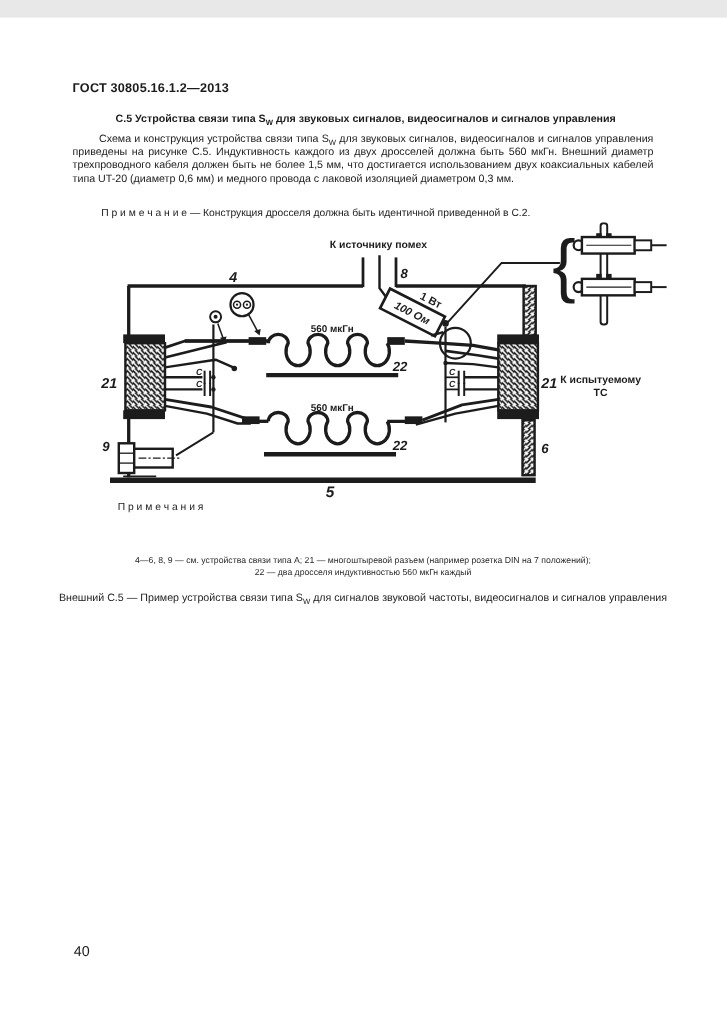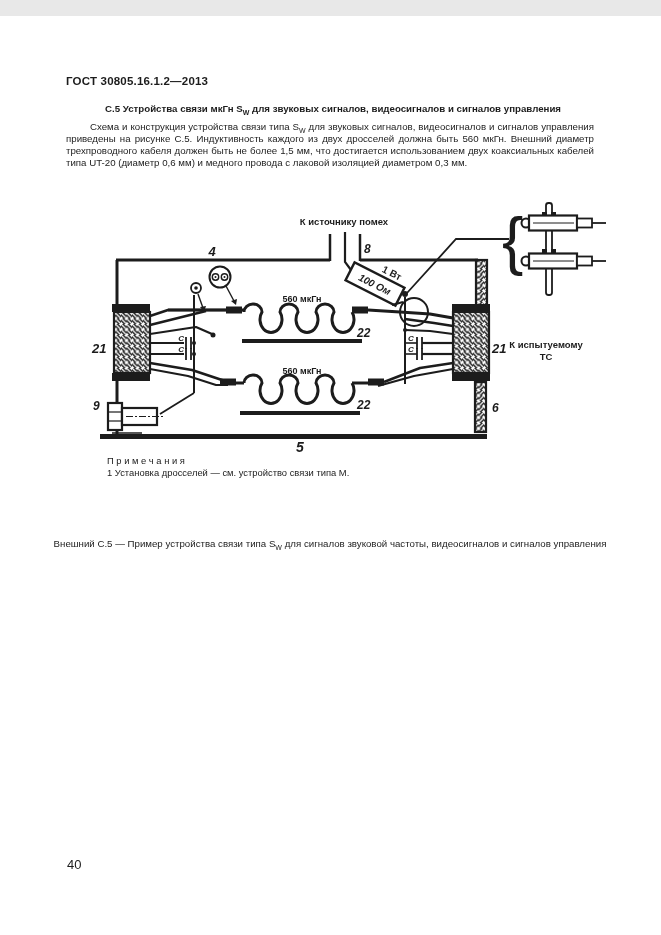--- a/index.html
+++ b/index.html
@@ -21,24 +21,25 @@
   svg text{font-family:"Liberation Sans",sans-serif;fill:#1c1c1c;}
   .lbl{font-style:italic;font-weight:bold;}
 </style>
 </head>
 <body>
 
 <div class="page">
 
   <div class="abs hdr">ГОСТ 30805.16.1.2—2013</div>
 
-  <div class="abs heading"><span>С.5 Устройства связи мкГн S</span><sub>W</sub><span> для звуковых сигналов, видеосигналов и сигналов управления</span></div>
+  <div class="abs heading"><span>С.5 Устройства связи типа S</span><sub>W</sub><span> для звуковых сигналов, видеосигналов и сигналов управления</span></div>
 
   <div class="abs para"><span>Схема и конструкция устройства связи типа S</span><sub>W</sub><span> для звуковых сигналов, видеосигналов и сигналов управления приведены на рисунке С.5. Индуктивность каждого из двух дросселей должна быть 560 мкГн. Внешний диаметр трехпроводного кабеля должен быть не более 1,5 мм, что достигается использованием двух коаксиальных кабелей типа UT-20 (диаметр 0,6 мм) и медного провода с лаковой изоляцией диаметром 0,3 мм.</span></div>
 
+  <div class="abs note1"><span>П р и м е ч а н и е</span> <span>— Конструкция дросселя должна быть идентичной приведенной в С.2.</span></div>
 
   <svg class="abs" style="left:0;top:186px;" width="661" height="262" viewBox="0 186 661 262">
     <defs>
       <pattern id="hatchBack" width="5.5" height="5.5" patternUnits="userSpaceOnUse">
         <path d="M-1,1 L4.5,6.5 M1,-1 L6.5,4.5" stroke="#1c1c1c" stroke-width="1.5"></path>
       </pattern>
       <pattern id="hatchFwd" width="5.5" height="5.5" patternUnits="userSpaceOnUse">
         <path d="M-1,4.5 L4.5,-1 M1,6.5 L6.5,1" stroke="#1c1c1c" stroke-width="1.5"></path>
       </pattern>
     </defs>
@@ -211,21 +212,24 @@
     <text class="lbl" x="492" y="337" font-size="13">21</text>
     <text class="lbl" x="357" y="321" font-size="12">22</text>
     <text class="lbl" x="357" y="393" font-size="12">22</text>
     <text class="lbl" x="93" y="394" font-size="12">9</text>
     <text class="lbl" x="300" y="436" font-size="14" text-anchor="middle">5</text>
     <text class="lbl" x="492" y="396" font-size="12">6</text>
   </svg>
 
   <div class="abs fignotes">
     <div>П р и м е ч а н и я</div>
-    <div>1 Установка дросселей — см. устройство связи типа М.</div>
   </div>
 
+  <div class="abs legend">
+    <div>4—6, 8, 9 — см. устройства связи типа А; 21 — многоштыревой разъем (например розетка DIN на 7 положений);</div>
+    <div>22 — два дросселя индуктивностью 560 мкГн каждый</div>
+  </div>
 
   <div class="abs caption"><span>Внешний С.5 — Пример устройства связи типа S</span><sub>W</sub><span> для сигналов звуковой частоты, видеосигналов и сигналов управления</span></div>
 
   <div class="abs pagenum">40</div>
 
 </div>
 
 </body></html>

